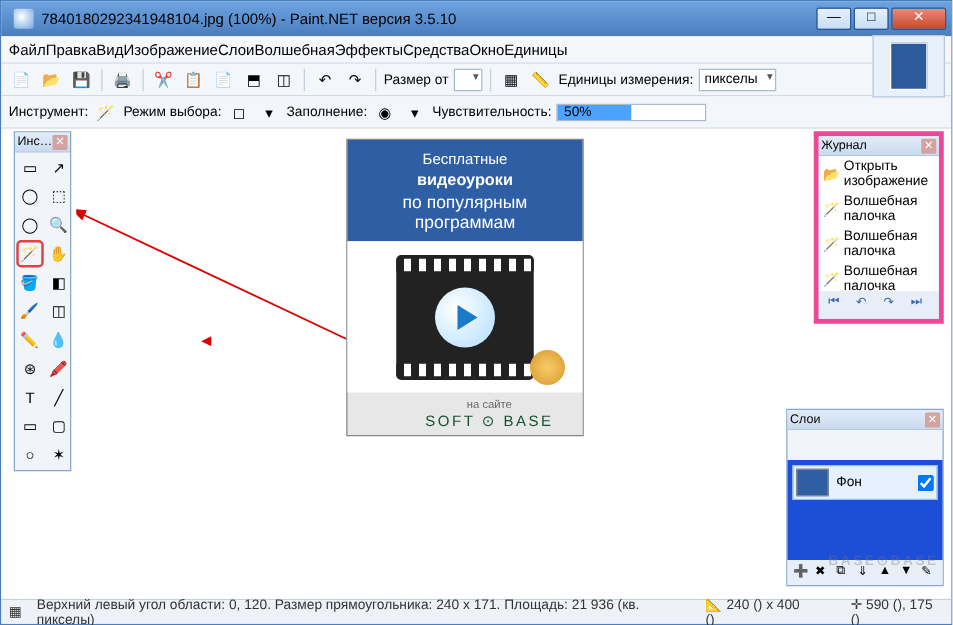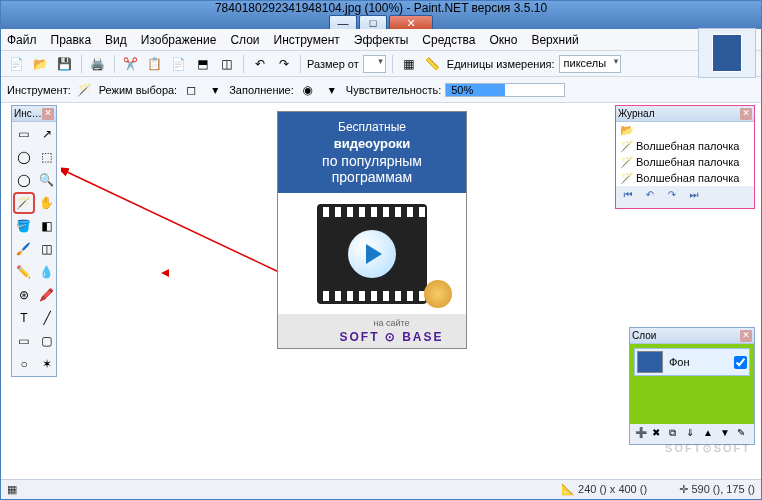--- a/index.html
+++ b/index.html
@@ -1,29 +1,29 @@
 <!DOCTYPE html>
 <html><head>
 <meta charset="utf-8">
 <style>
 * { box-sizing: border-box; margin: 0; padding: 0; font-family: "Segoe UI", Tahoma, sans-serif; }
 body { background: #fff; width: 762px; height: 500px; overflow: hidden; position: relative; }
 
 .window { width: 762px; height: 500px; border: 1px solid #4a7dbd; display: flex; flex-direction: column; background: #f0f0f0; }
 
 
-.titlebar { height: 28px; background: linear-gradient(#6fa3e0,#4a7dbd); display: flex; align-items: center; padding: 0 4px; color: #000; flex-direction: column; }
+.titlebar { height: 28px; background: linear-gradient(#6fa3e0,#4a7dbd); display: flex; align-items: center; padding: 0 4px; color: #000; }
 .titlebar .app-icon { width: 16px; height: 16px; margin: 0 6px; background: radial-gradient(circle at 40% 40%, #fff, #6fa3e0); border-radius: 2px; }
 .titlebar .title { font-size: 12px; flex: 1; color: #000; }
 .titlebar .winbtns { display: flex; gap: 2px; }
 .winbtn { width: 28px; height: 18px; border: 1px solid #2a5a9a; background: linear-gradient(#e7f1fb,#c7ddf5); font-size: 11px; text-align: center; line-height: 14px; border-radius: 2px; cursor: pointer; }
 .winbtn.close { background: linear-gradient(#e98a7a,#c94a2a); color: #fff; width: 44px; }
 
 
-.menubar { height: 22px; background: #f5f7fb; display: flex; align-items: center; padding: 0 6px; gap: 14px; font-size: 12px; border-bottom: 1px solid #d0d7e5; }
+.menubar { height: 22px; background: #f5f7fb; display: flex; align-items: center; padding: 0 6px; font-size: 12px; border-bottom: 1px solid #d0d7e5; }
 .menubar span { cursor: pointer; }
 
 
 .toolbar { display: flex; align-items: center; padding: 2px 6px; gap: 4px; background: #f3f6fb; border-bottom: 1px solid #d0d7e5; height: 26px; font-size: 11px; }
 .tbbtn { width: 20px; height: 20px; border: 1px solid transparent; display: inline-flex; align-items: center; justify-content: center; font-size: 12px; cursor: pointer; border-radius: 2px; }
 .sep { width: 1px; height: 18px; background: #c7d0dd; margin: 0 2px; }
 .combo { border: 1px solid #abc; background: #fff; font-size: 11px; padding: 1px 14px 1px 4px; height: 18px; position: relative; }
 .combo::after { content: "▾"; position: absolute; right: 2px; top: 0; font-size: 9px; color: #555; }
 .slider-track { width: 120px; height: 14px; background: #fff; border: 1px solid #abc; position: relative; }
 .slider-fill { position: absolute; left: 0; top: 0; bottom: 0; width: 50%; background: #4da3ff; }
@@ -52,36 +52,36 @@
 .canvas-mid { flex: 1; background: #fff; display: flex; align-items: center; justify-content: center; position: relative; padding: 8px; }
 .film { width: 110px; height: 100px; background: #222; border-radius: 4px; position: relative; display: flex; align-items: center; justify-content: center; }
 .film::before, .film::after { content: ""; position: absolute; left: 0; right: 0; height: 10px; background: repeating-linear-gradient(90deg,#222 0,#222 6px,#fff 6px,#fff 12px); }
 .film::before { top: 3px; } .film::after { bottom: 3px; }
 .play { width: 48px; height: 48px; border-radius: 50%; background: radial-gradient(circle at 35% 35%, #fff, #aeddff); display: flex; align-items: center; justify-content: center; }
 .play::after { content: ""; border-left: 16px solid #1b7ac8; border-top: 10px solid transparent; border-bottom: 10px solid transparent; margin-left: 4px; }
 .gear { position: absolute; right: 14px; bottom: 6px; width: 28px; height: 28px; background: radial-gradient(#f7cd6b,#d8962a); border-radius: 50%; }
 .canvas-btn { background: #2e5fa4; color: #fff; text-align: center; padding: 5px; font-size: 14px; }
 .canvas-foot { background: #e7e7e7; text-align: center; padding: 4px; margin-left: 39px; }
 .cf1 { font-size: 9px; color: #666; }
-.softbase { font-size: 12px; letter-spacing: 2px; color: #4c1d95; font-weight: bold; margin-top: 2px; }
+.softbase { font-size: 12px; letter-spacing: 2px; color: #14532d; font-weight: normal; margin-top: 2px; }
 
 
 .arrow { position: absolute; top: 60px; left: 60px; pointer-events: none; }
 
 
-.history-panel { position: absolute; right: 6px; top: 2px; width: 140px; background: #f1f5fa; border: 1px solid #ec4899; margin-left: 12px; }
+.history-panel { position: absolute; right: 6px; top: 2px; width: 104px; background: #f1f5fa; border: 4px solid #ec4899; margin-left: 12px; }
 .history-list { background: #fff; font-size: 11px; max-height: 108px; overflow: hidden; }
 .history-item { padding: 2px 4px; display: flex; align-items: center; gap: 4px; cursor: pointer; }
 .hi-icon { width: 12px; height: 12px; display: inline-block; }
 .history-btns { display: flex; gap: 4px; padding: 3px; background: #e8eef7; }
 .hbtn { width: 18px; height: 16px; font-size: 10px; color: #3a6ab0; cursor: pointer; text-align: center; }
 
 
 .layers-panel { position: absolute; right: 6px; top: 224px; width: 126px; background: #f1f5fa; border: 1px solid #8aa8cc; }
-.layers-body { background: #84cc16; padding: 4px; height: 80px; }
+.layers-body { background: #1d4ed8; padding: 4px; height: 80px; margin-top: 24px; }
 .layer-item { display: flex; align-items: center; gap: 6px; font-size: 11px; border: 1px solid #9cc1ec; background: #e6f1ff; padding: 2px; }
 .layer-thumb { width: 26px; height: 22px; background: #2e5fa4; border: 1px solid #888; }
 .layer-check { margin-left: auto; }
 .layers-btns { display: flex; gap: 3px; padding: 3px; background: #e8eef7; justify-content: flex-end; }
 .lbtn { width: 14px; height: 14px; font-size: 10px; cursor: pointer; }
 
 
 .statusbar { height: 20px; background: #eef2f8; border-top: 1px solid #c7d0dd; display: flex; align-items: center; font-size: 11px; padding: 0 6px; color: #333; gap: 12px; }
 .status-right { margin-left: auto; display: flex; gap: 32px; }
 
@@ -102,25 +102,25 @@
       <div class="winbtn close">✕</div>
     </div>
   </div>
 
   <div class="menubar">
     <span>Файл</span>
     <span>Правка</span>
     <span>Вид</span>
     <span>Изображение</span>
     <span>Слои</span>
-    <span>Инструмент</span>
+    <span>Волшебная</span>
     <span>Эффекты</span>
     <span>Средства</span>
     <span>Окно</span>
-    <span>Верхний</span>
+    <span>Единицы</span>
   </div>
 
   <div class="toolbar">
     <div class="tbbtn">📄</div>
     <div class="tbbtn">📂</div>
     <div class="tbbtn">💾</div>
     <div class="sep"></div>
     <div class="tbbtn">🖨️</div>
     <div class="sep"></div>
     <div class="tbbtn">✂️</div>
@@ -223,20 +223,21 @@
     </div>
 
     <div class="history-panel">
       <div class="panel-header">
         <span>Журнал</span>
         <span class="panel-close">✕</span>
       </div>
       <div class="history-list">
         <div class="history-item">
             <span class="hi-icon">📂</span>
+            <span>Открыть изображение</span>
           </div>
         <div class="history-item">
             <span class="hi-icon">🪄</span>
             <span>Волшебная палочка</span>
           </div>
         <div class="history-item">
             <span class="hi-icon">🪄</span>
             <span>Волшебная палочка</span>
           </div>
         <div class="history-item">
@@ -269,24 +270,25 @@
         <span class="lbtn">➕</span>
         <span class="lbtn">✖</span>
         <span class="lbtn">⧉</span>
         <span class="lbtn">⇓</span>
         <span class="lbtn">▲</span>
         <span class="lbtn">▼</span>
         <span class="lbtn">✎</span>
       </div>
     </div>
 
-    <div class="watermark">SOFT⊙SOFT</div>
+    <div class="watermark">BASE⊙BASE</div>
   </div>
 
   <div class="statusbar">
     <span>▦</span>
+    <span>Верхний левый угол области: 0, 120. Размер прямоугольника: 240 x 171. Площадь: 21 936 (кв. пикселы)</span>
     <div class="status-right">
       <span>📐 <span>240 () x 400 ()</span></span>
       <span>✛ <span>590 (), 175 ()</span></span>
     </div>
   </div>
 
 </div>
 
 </body></html>

